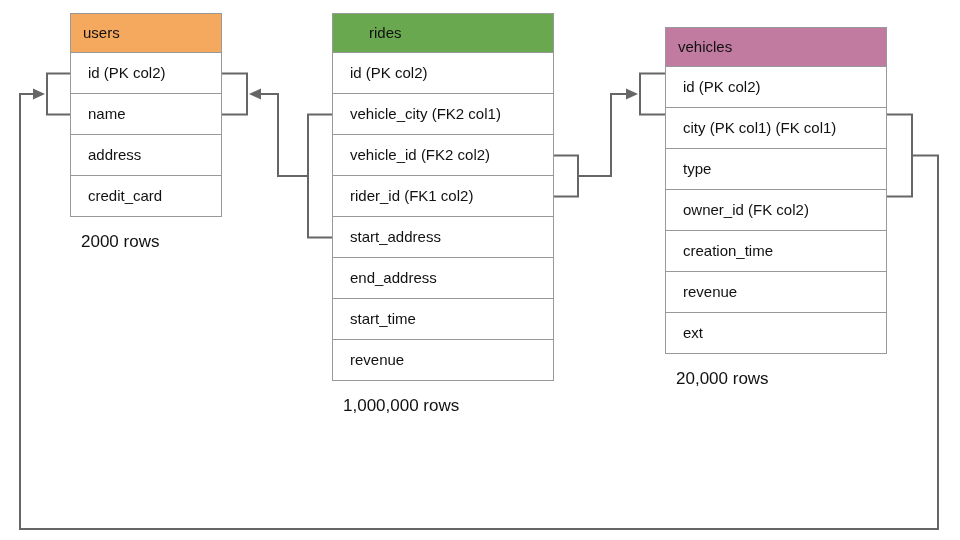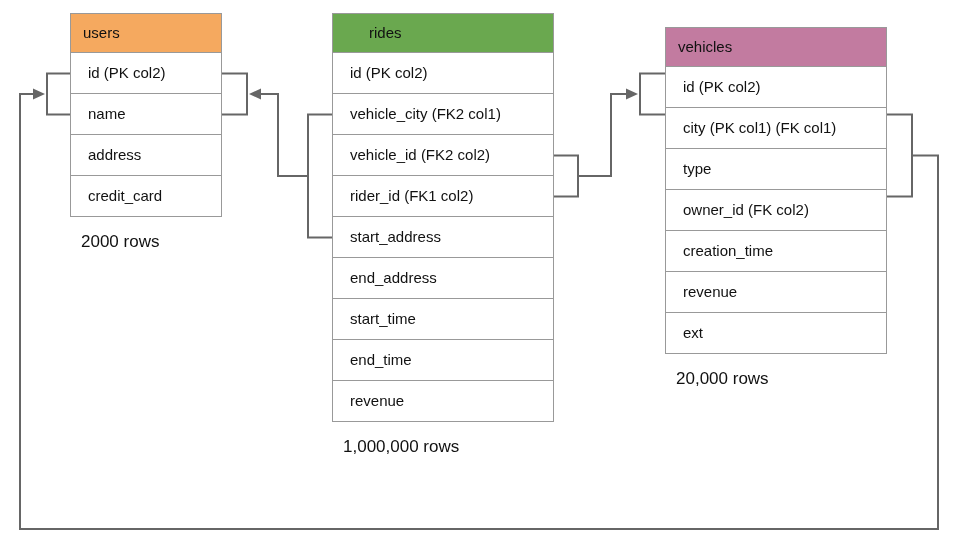--- a/index.html
+++ b/index.html
@@ -101,21 +101,20 @@
     <div class="tablewrap" style="left: 332px; top: 13px; width: 222px;">
       <div class="tbl">
         <div class="hdr" style="background: rgb(106, 168, 79); padding-left: 36px;">rides</div>
         <div class="row">id (PK col2)</div>
         <div class="row">vehicle_city (FK2 col1)</div>
         <div class="row">vehicle_id (FK2 col2)</div>
         <div class="row">rider_id (FK1 col2)</div>
         <div class="row">start_address</div>
         <div class="row">end_address</div>
         <div class="row">start_time</div>
-        <div class="row">end_time</div>
         <div class="row">revenue</div>
       </div>
       <div class="count">1,000,000 rows</div>
     </div>
     <div class="tablewrap" style="left: 665px; top: 27px; width: 222px;">
       <div class="tbl">
         <div class="hdr" style="background: rgb(194, 123, 160);">vehicles</div>
         <div class="row">id (PK col2)</div>
         <div class="row">city (PK col1) (FK col1)</div>
         <div class="row">type</div>

